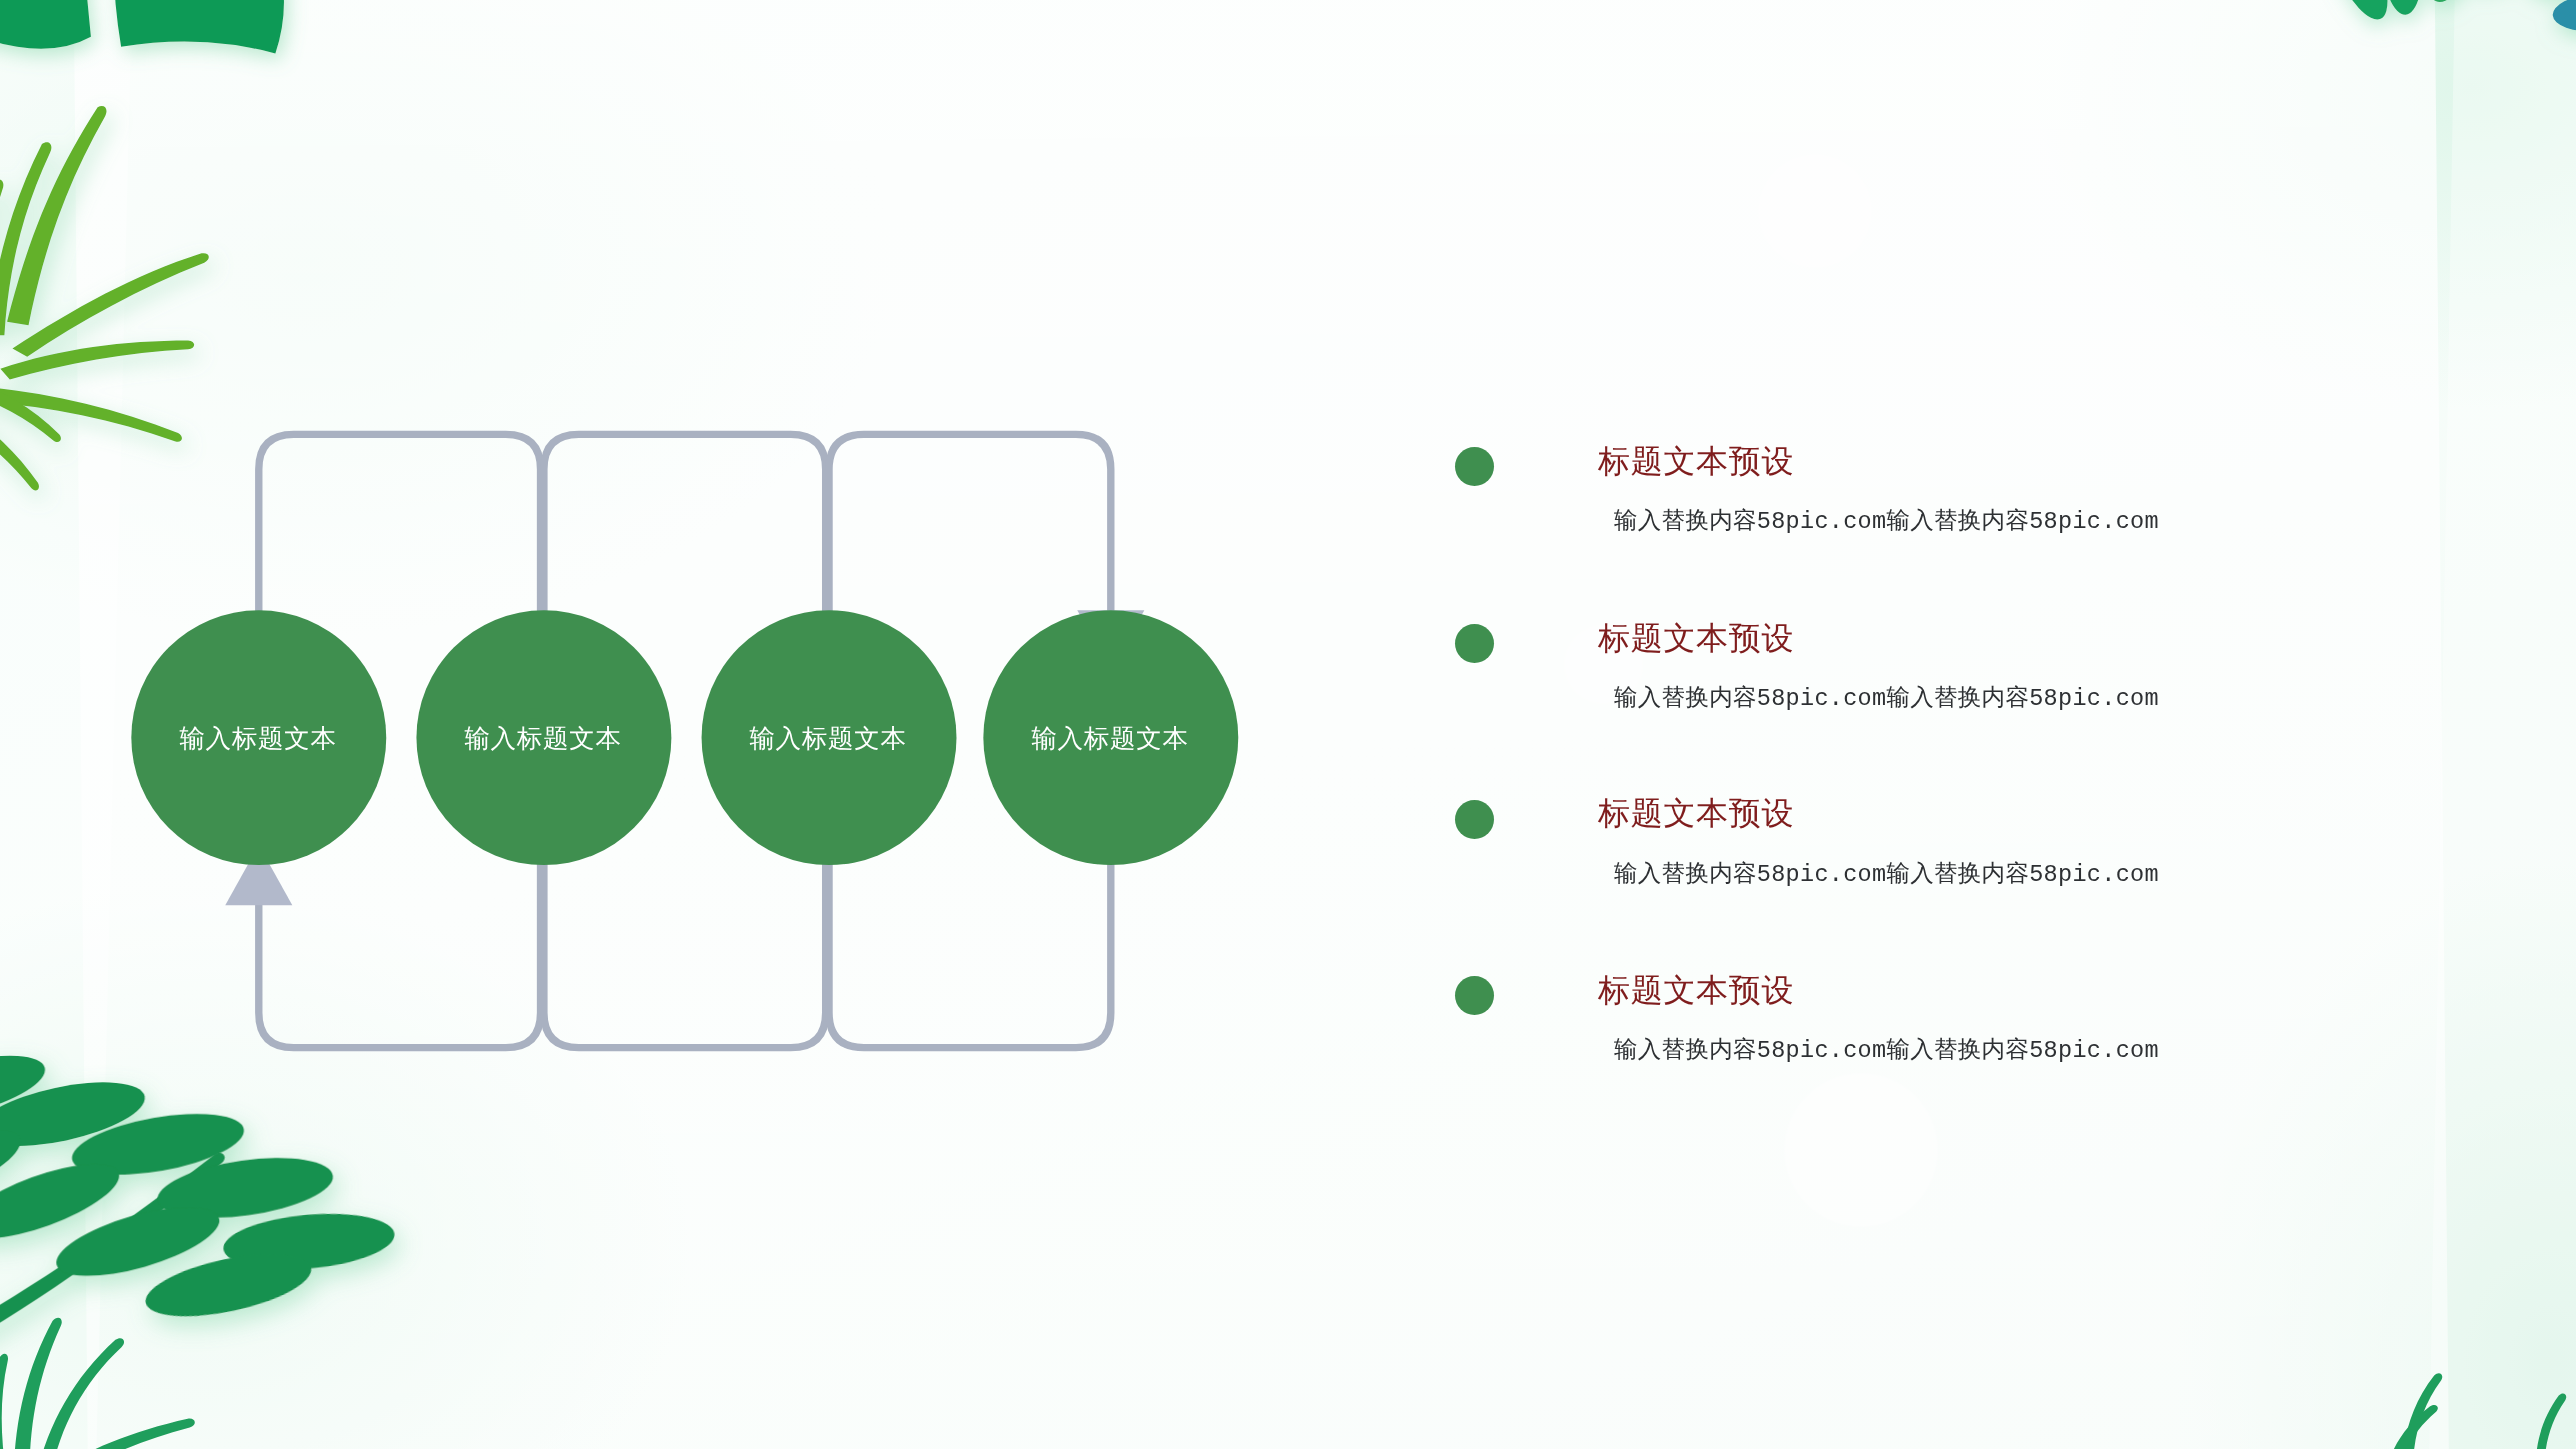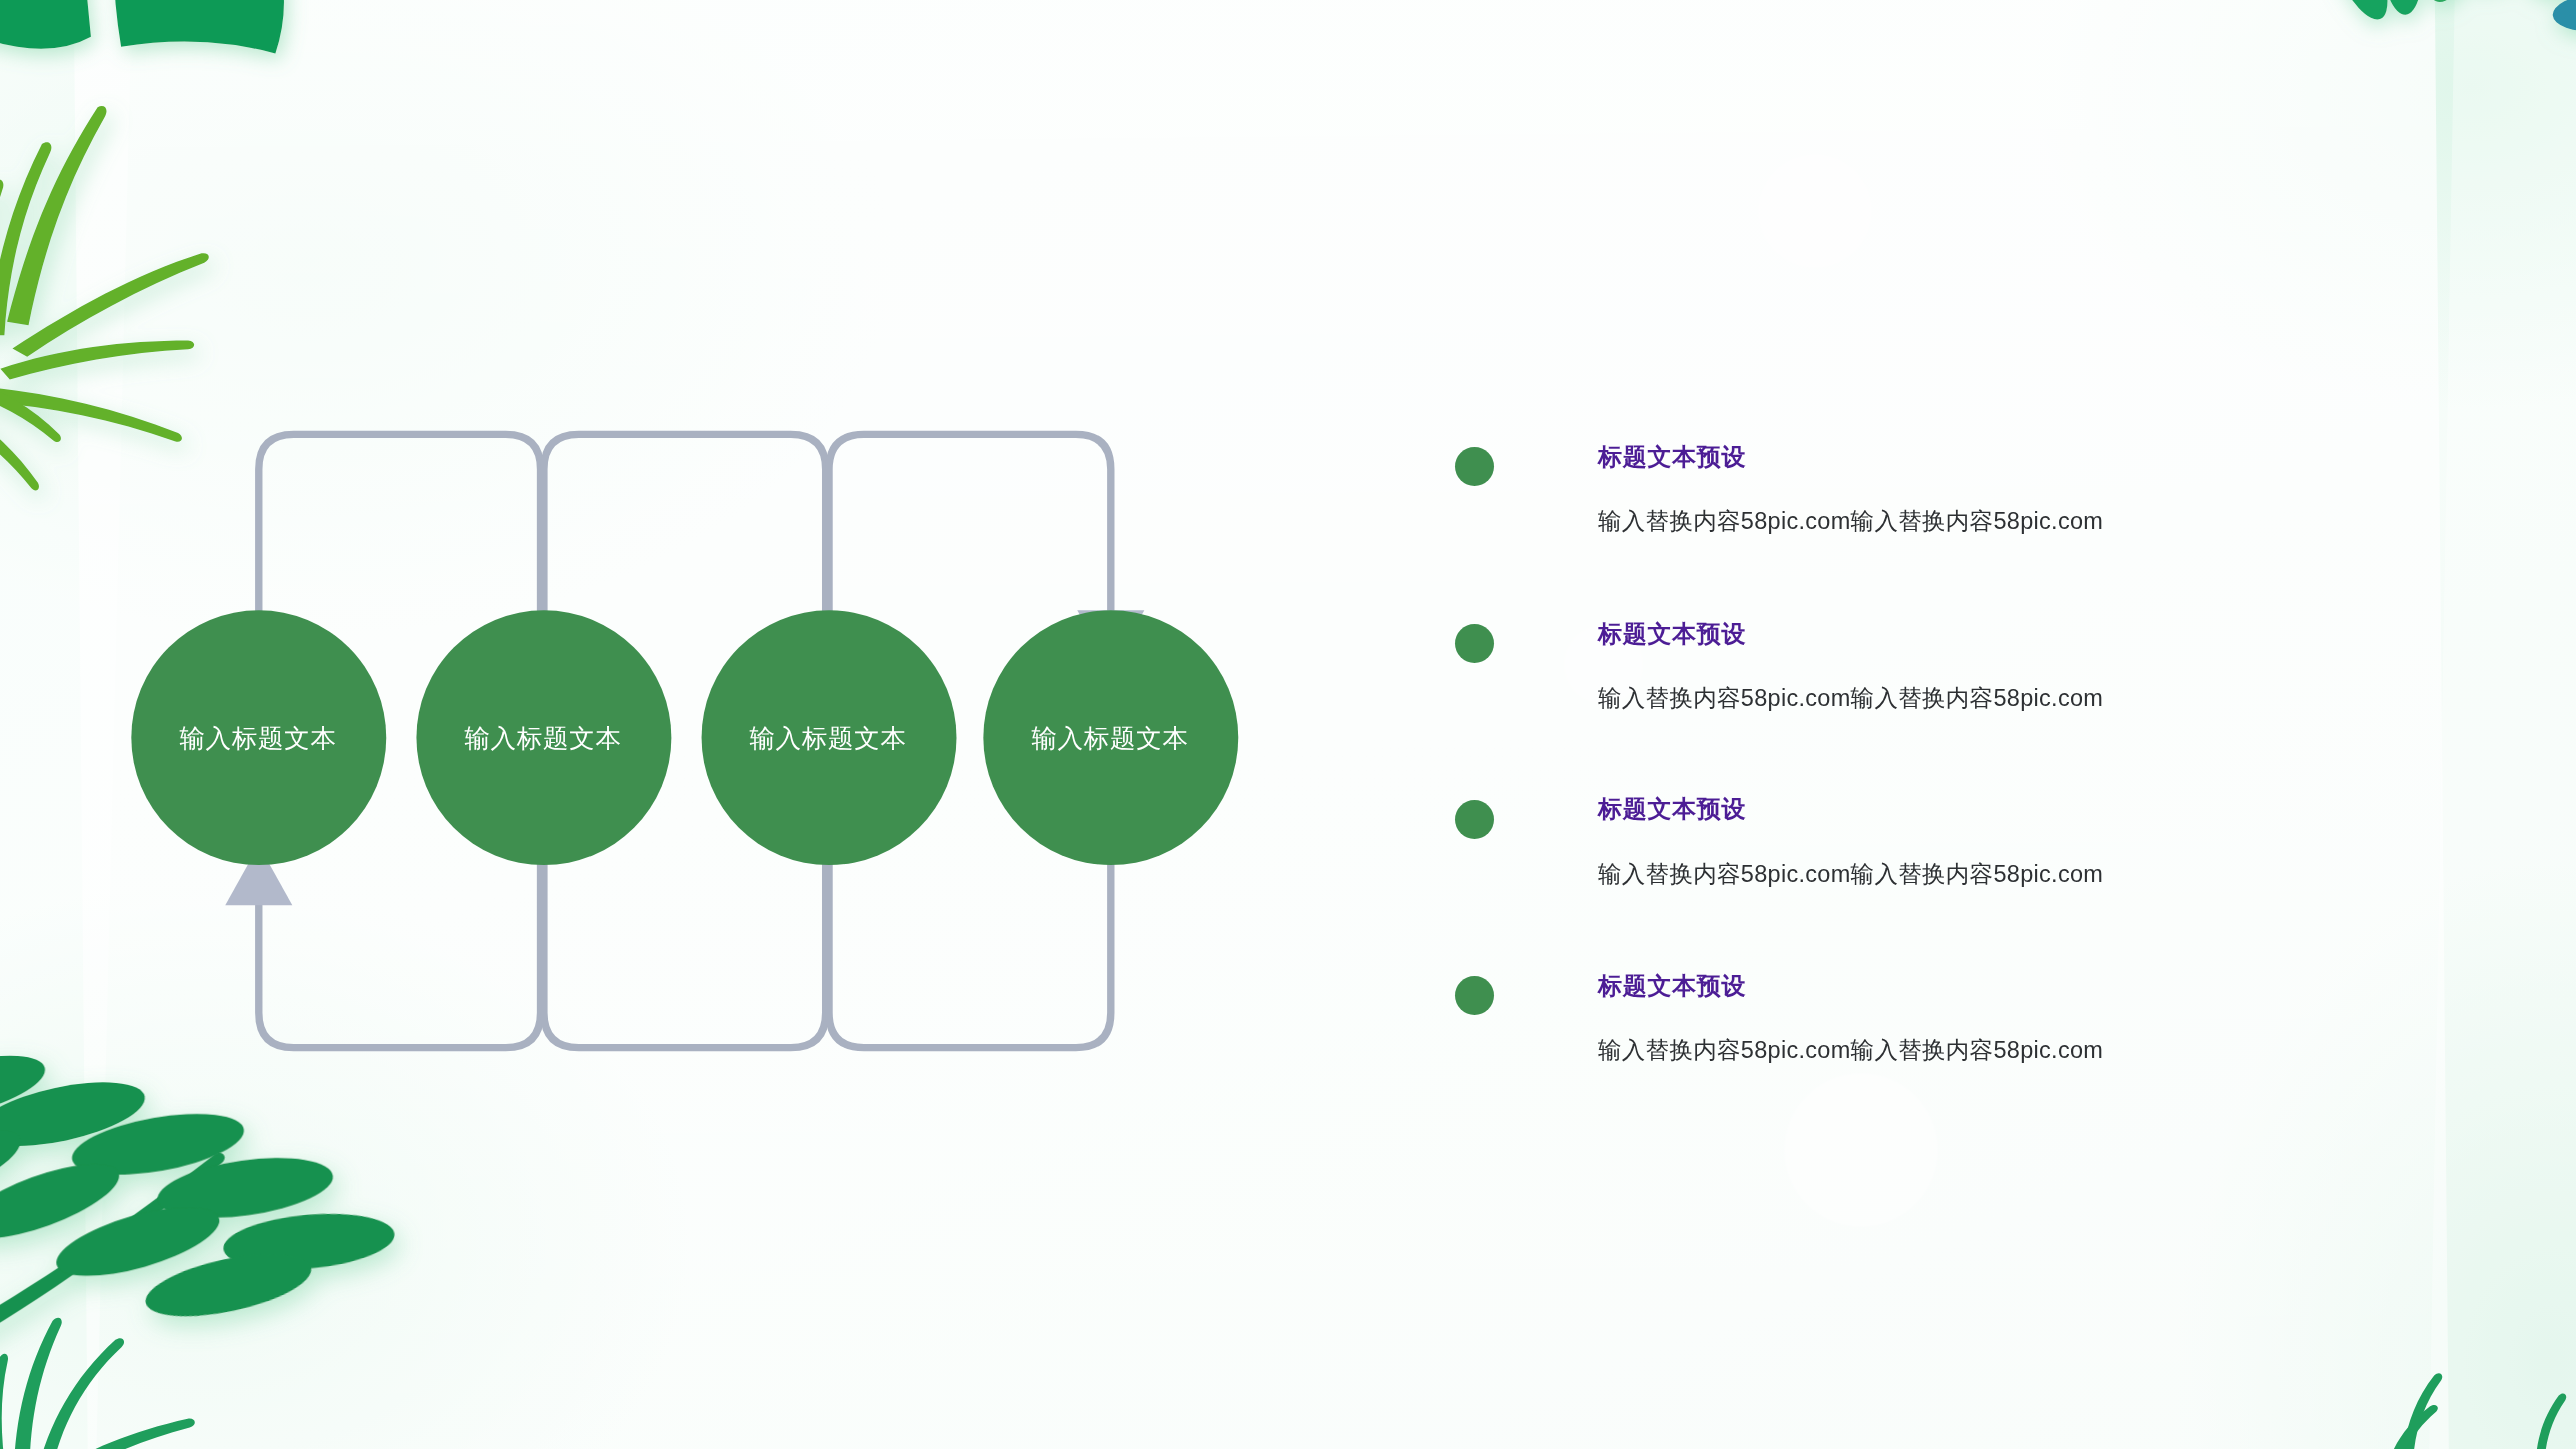--- a/index.html
+++ b/index.html
@@ -34,25 +34,25 @@
   #leaf-br{left:2335px;top:1275px;width:268px;height:201px;}
   #grass-bl{left:-27px;top:1301px;width:416px;height:174px;}
 
   
   #flow{position:absolute;left:81px;top:402px;width:1221px;height:678px;}
 
   
   #list{position:absolute;left:1442px;top:423px;width:953px;}
   .li{position:relative;height:0;}
   .li-dot{position:absolute;width:39px;height:39px;border-radius:50%;background:#3f8f4f;left:13.4px;}
-  .li-title{position:absolute;left:156px;font-size:24px;font-weight:bold;color:#4c1d95;
+  .li-title{position:absolute;left:156px;font-size:32px;font-weight:normal;color:#7f1d1d;
             letter-spacing:0.7px;white-space:nowrap;line-height:1;}
-  .li-body{position:absolute;left:156px;font-size:23.5px;color:#2d3033;white-space:nowrap;
+  .li-body{position:absolute;left:172px;font-size:23.5px;color:#2d3033;white-space:nowrap;
            line-height:1;letter-spacing:0.3px;
-           font-family:Liberation Sans, sans-serif;}
+           font-family:Liberation Mono, monospace;}
   .circle-label{position:absolute;color:#ffffff;font-size:25.5px;white-space:nowrap;
                 transform:translate(-50%,-50%);letter-spacing:0.7px;text-align:right;}
 </style>
 </head>
 <body>
 
 <div id="slide">
 
   <div class="bg-base"></div>
   <div class="panel p1"></div>

